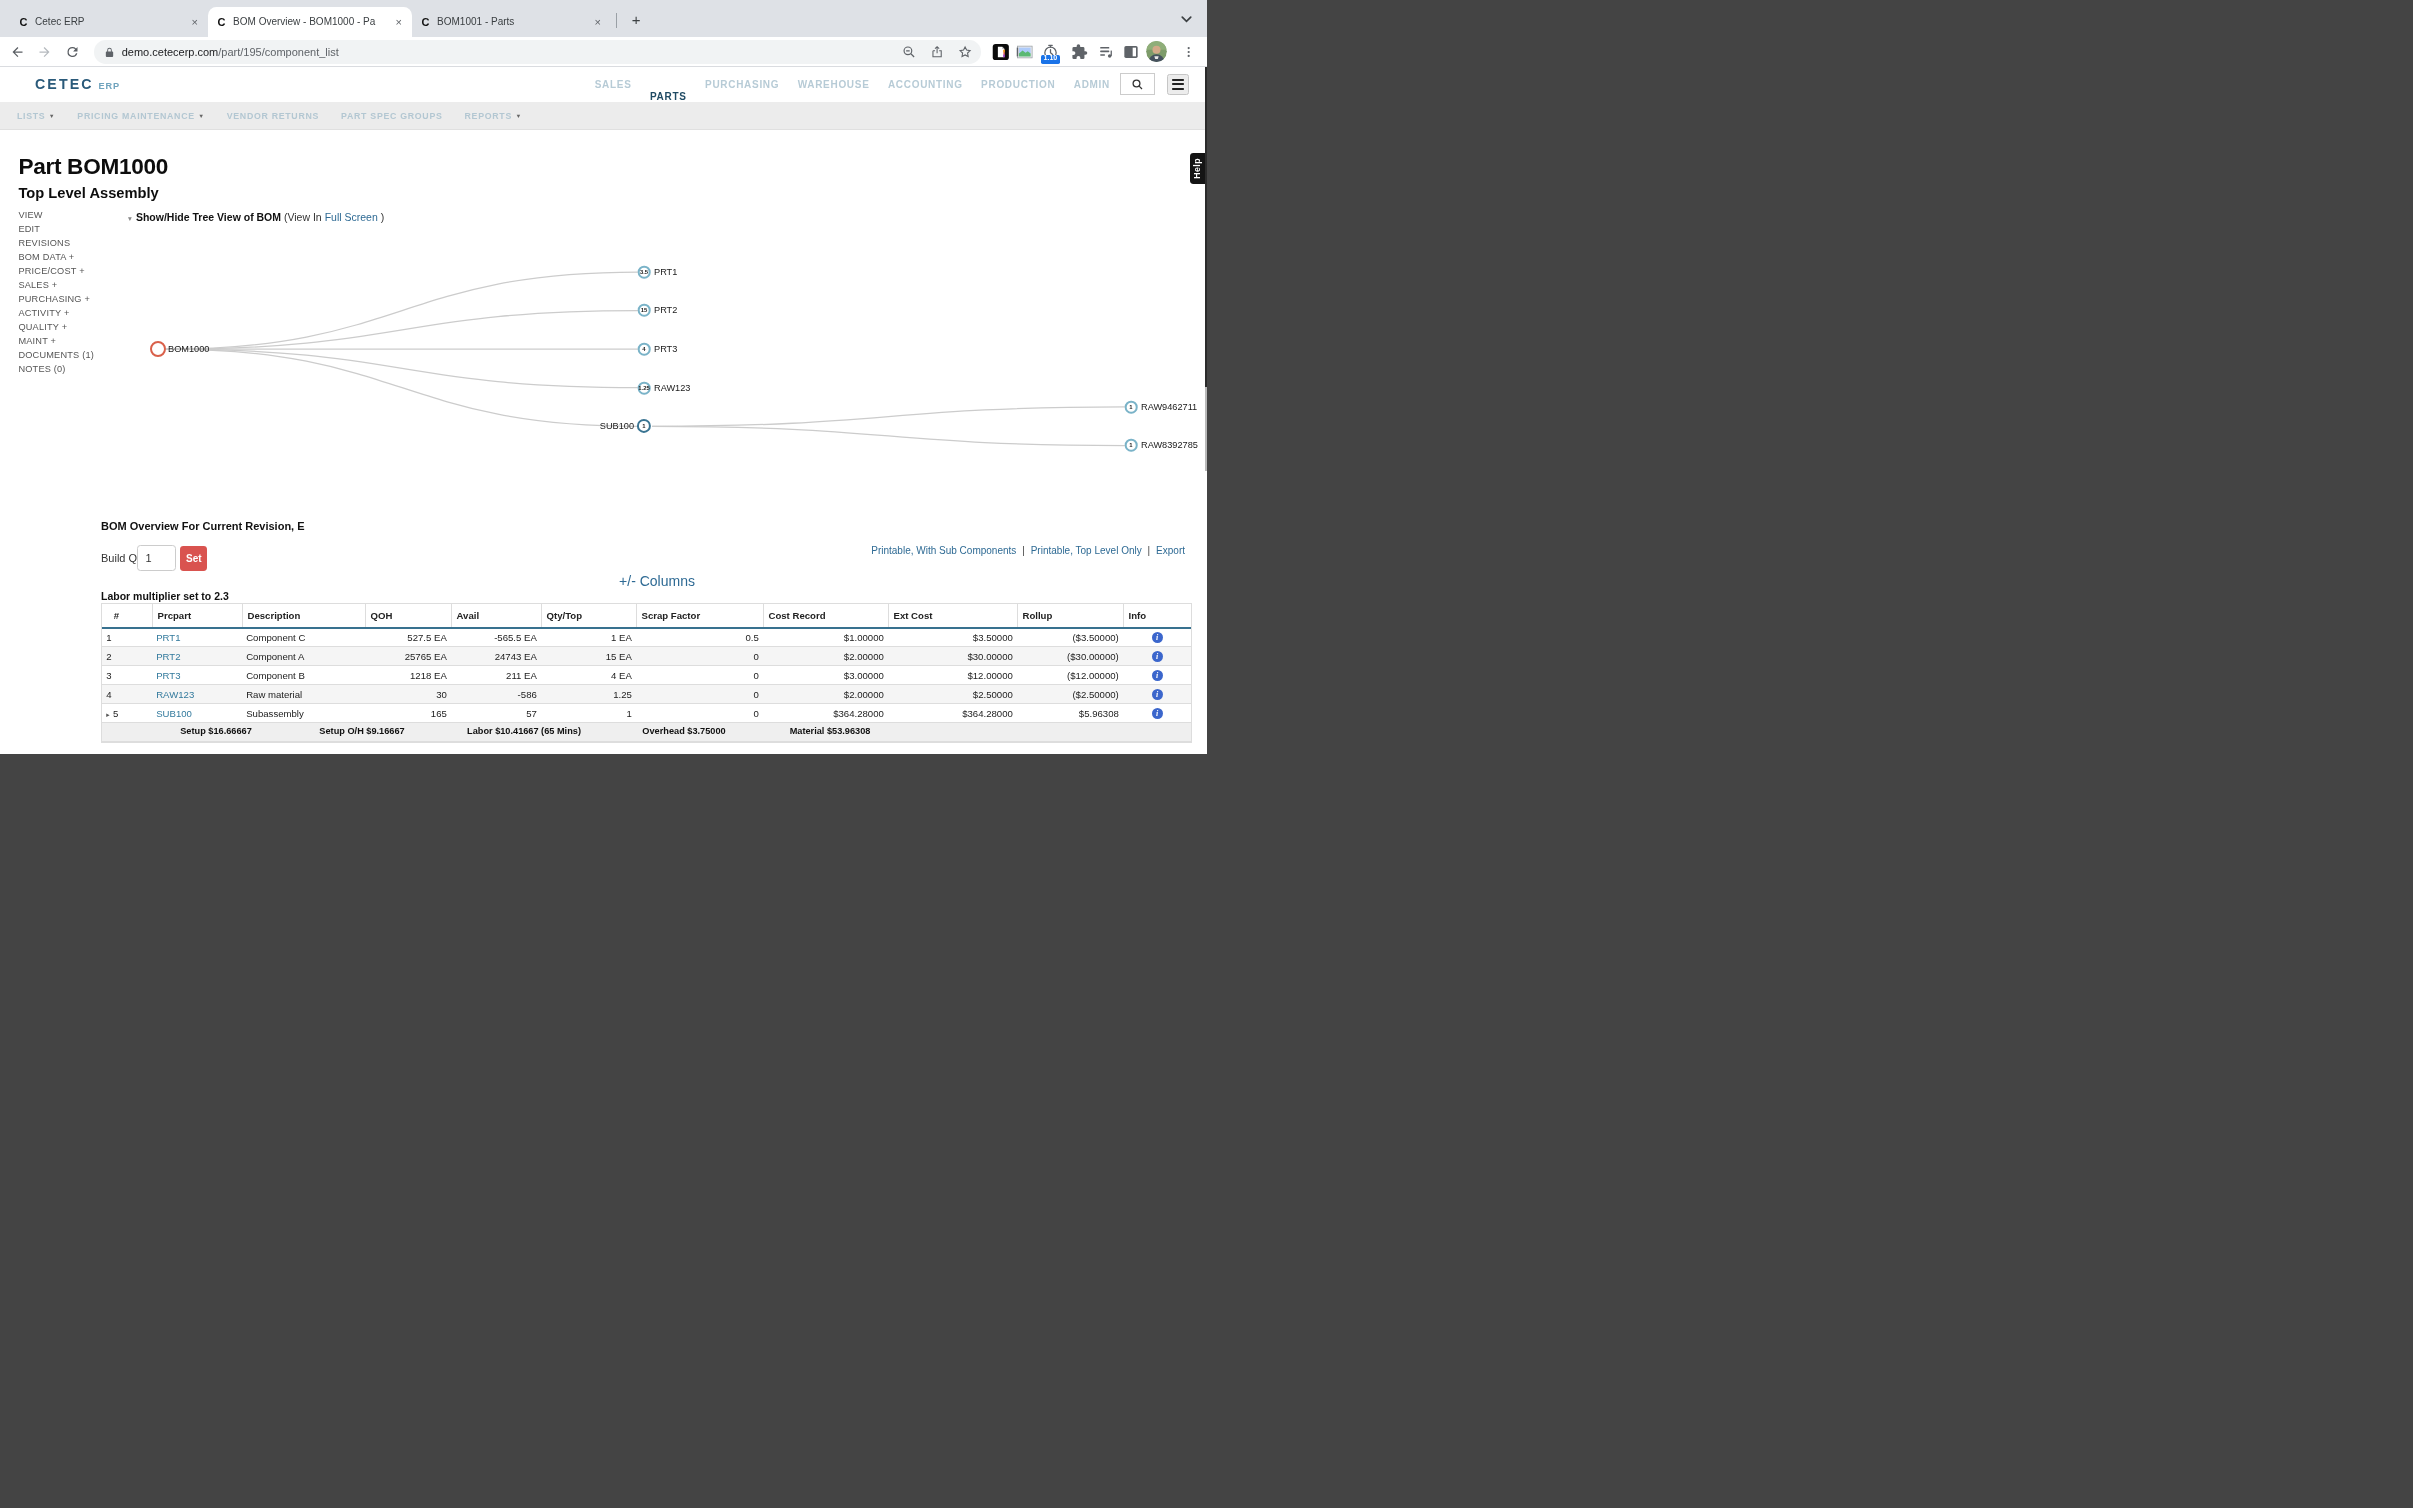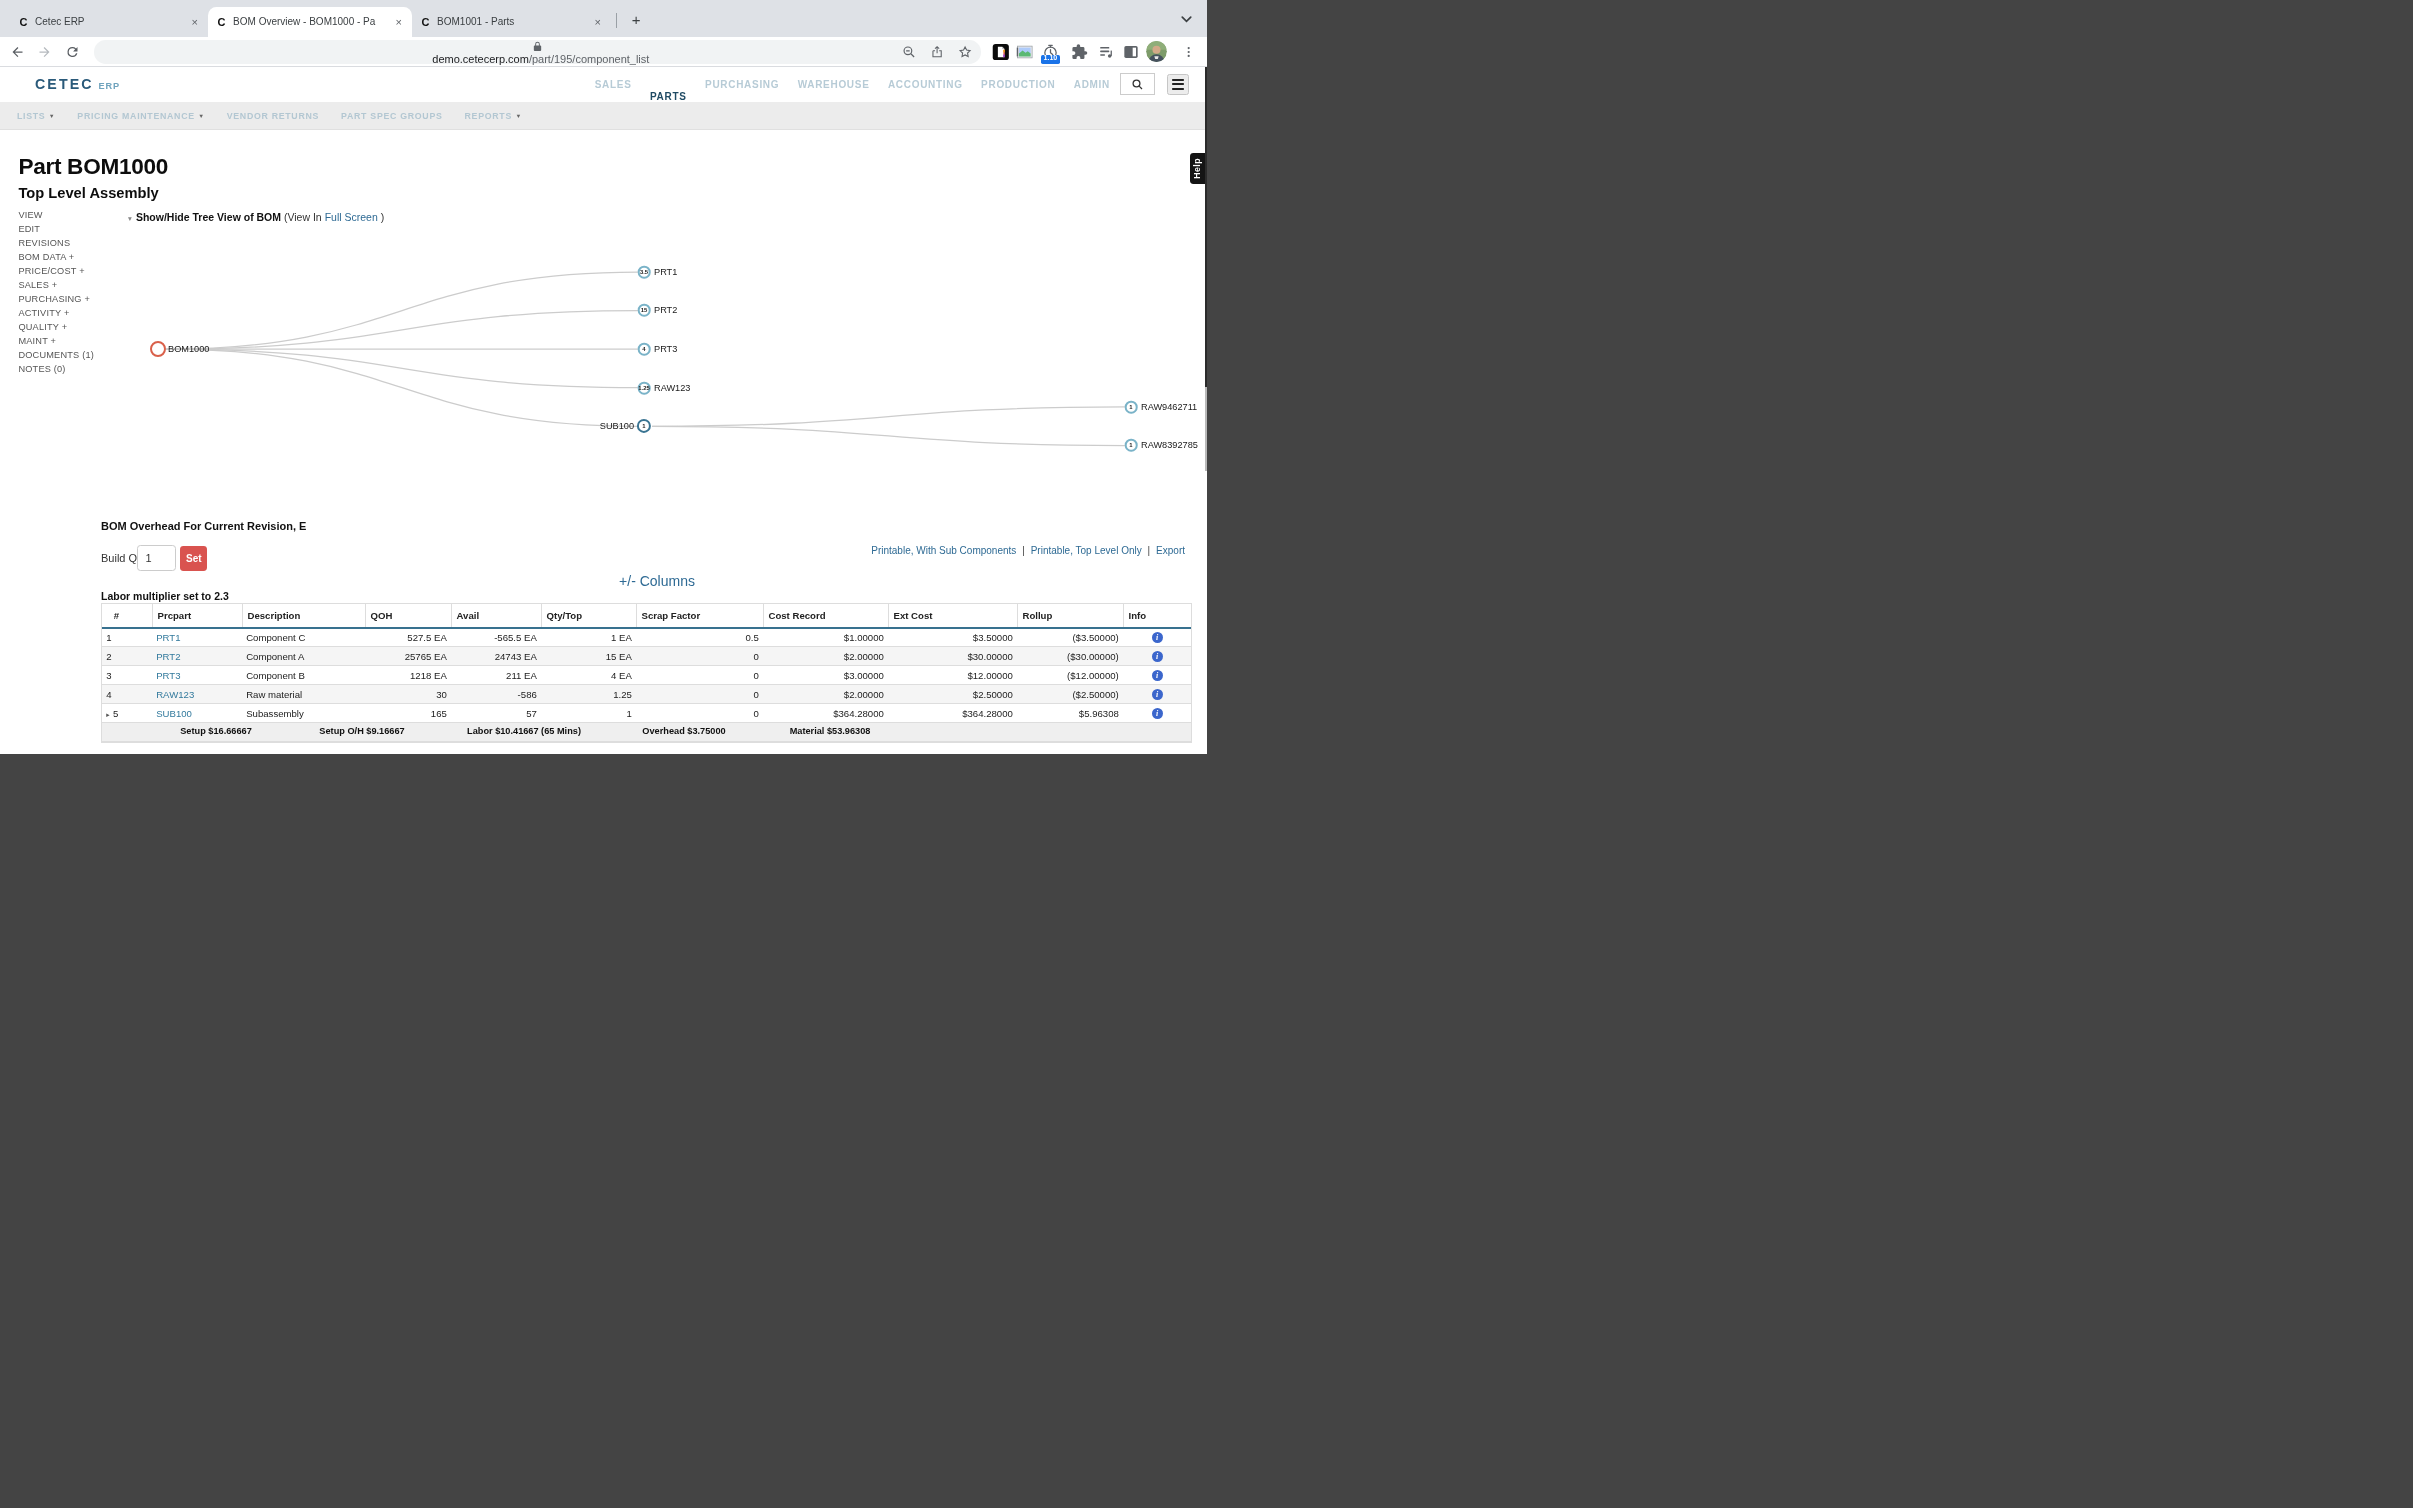--- a/index.html
+++ b/index.html
@@ -14,21 +14,21 @@
   .tab .tab-close{flex:none;width:13.4px;height:13.4px;border-radius:50%;display:flex;align-items:center;justify-content:center;font-size:11px;color:#5f6368;}
   .tab.active{background:#fff;border-radius:8.4px 8.4px 0 0;}
   .tab-divider{position:absolute;top:13.4px;left:616px;width:0.8px;height:15px;background:#9aa0a6;}
   .new-tab-btn{position:absolute;top:10px;left:627px;width:18.4px;height:18.4px;font-size:15px;color:#3c4043;
                display:flex;align-items:center;justify-content:center;cursor:pointer;}
   .tab-search-btn{position:absolute;top:10px;right:11.7px;width:17px;height:17px;color:#3c4043;cursor:pointer;}
 
   .toolbar{position:absolute;top:37px;left:0;right:0;height:30px;background:#fff;border-bottom:0.8px solid #dadce0;box-sizing:border-box;}
   .tbtn{position:absolute;top:50%;transform:translateY(-50%);width:15px;height:15px;cursor:pointer;}
   .url-pill{position:absolute;left:94px;top:3.4px;width:887px;height:23.5px;background:#f1f3f4;border-radius:11.7px;
-            display:flex;align-items:center;padding:0 10px;box-sizing:border-box;flex-direction:column;}
+            display:flex;align-items:center;padding:0 10px;box-sizing:border-box;}
   .url-text{font-size:11px;margin-left:6.7px;white-space:nowrap;}
   .url-domain{color:#202124;}
   .url-path{color:#5f6368;}
   .pill-ic{position:absolute;top:50%;transform:translateY(-50%);width:14.2px;height:14.2px;cursor:pointer;}
   .ext-badge{position:absolute;top:17.6px;left:1041px;background:#1a73e8;color:#fff;font-size:7.1px;font-weight:bold;
              padding:0.8px 2.5px;border-radius:1.7px;line-height:1.1;}
   .avatar{position:absolute;left:1146px;top:4.2px;width:21px;height:21px;border-radius:50%;overflow:hidden;cursor:pointer;}
 
   
   .site-header{position:absolute;top:67px;left:0;right:0;height:35px;background:#fff;}
@@ -354,21 +354,21 @@
       <div class="node" style="left: 1131px; top: 182px;">
         <span class="c">1</span>
         <span class="lbl">RAW9462711</span>
       </div>
       <div class="node" style="left: 1131px; top: 220px;">
         <span class="c">1</span>
         <span class="lbl">RAW8392785</span>
       </div>
     </div>
 
-  <div class="overview-heading">BOM Overhead For Current Revision, E</div>
+  <div class="overview-heading">BOM Overview For Current Revision, E</div>
   <label class="buildqty-label">Build Qty</label>
   <input class="buildqty-input" value="1" style="">
   <button class="set-btn">Set</button>
   <div class="printable-links" id="printable-links"><a>Printable, With Sub Components</a><span class="sep">|</span><a>Printable, Top Level Only</a><span class="sep">|</span><a>Export</a></div>
   <a class="columns-link">+/- Columns</a>
   <div class="labor-note">Labor multiplier set to 2.3</div>
 
   <div class="table-wrap">
     <table class="bom">
       <colgroup>

